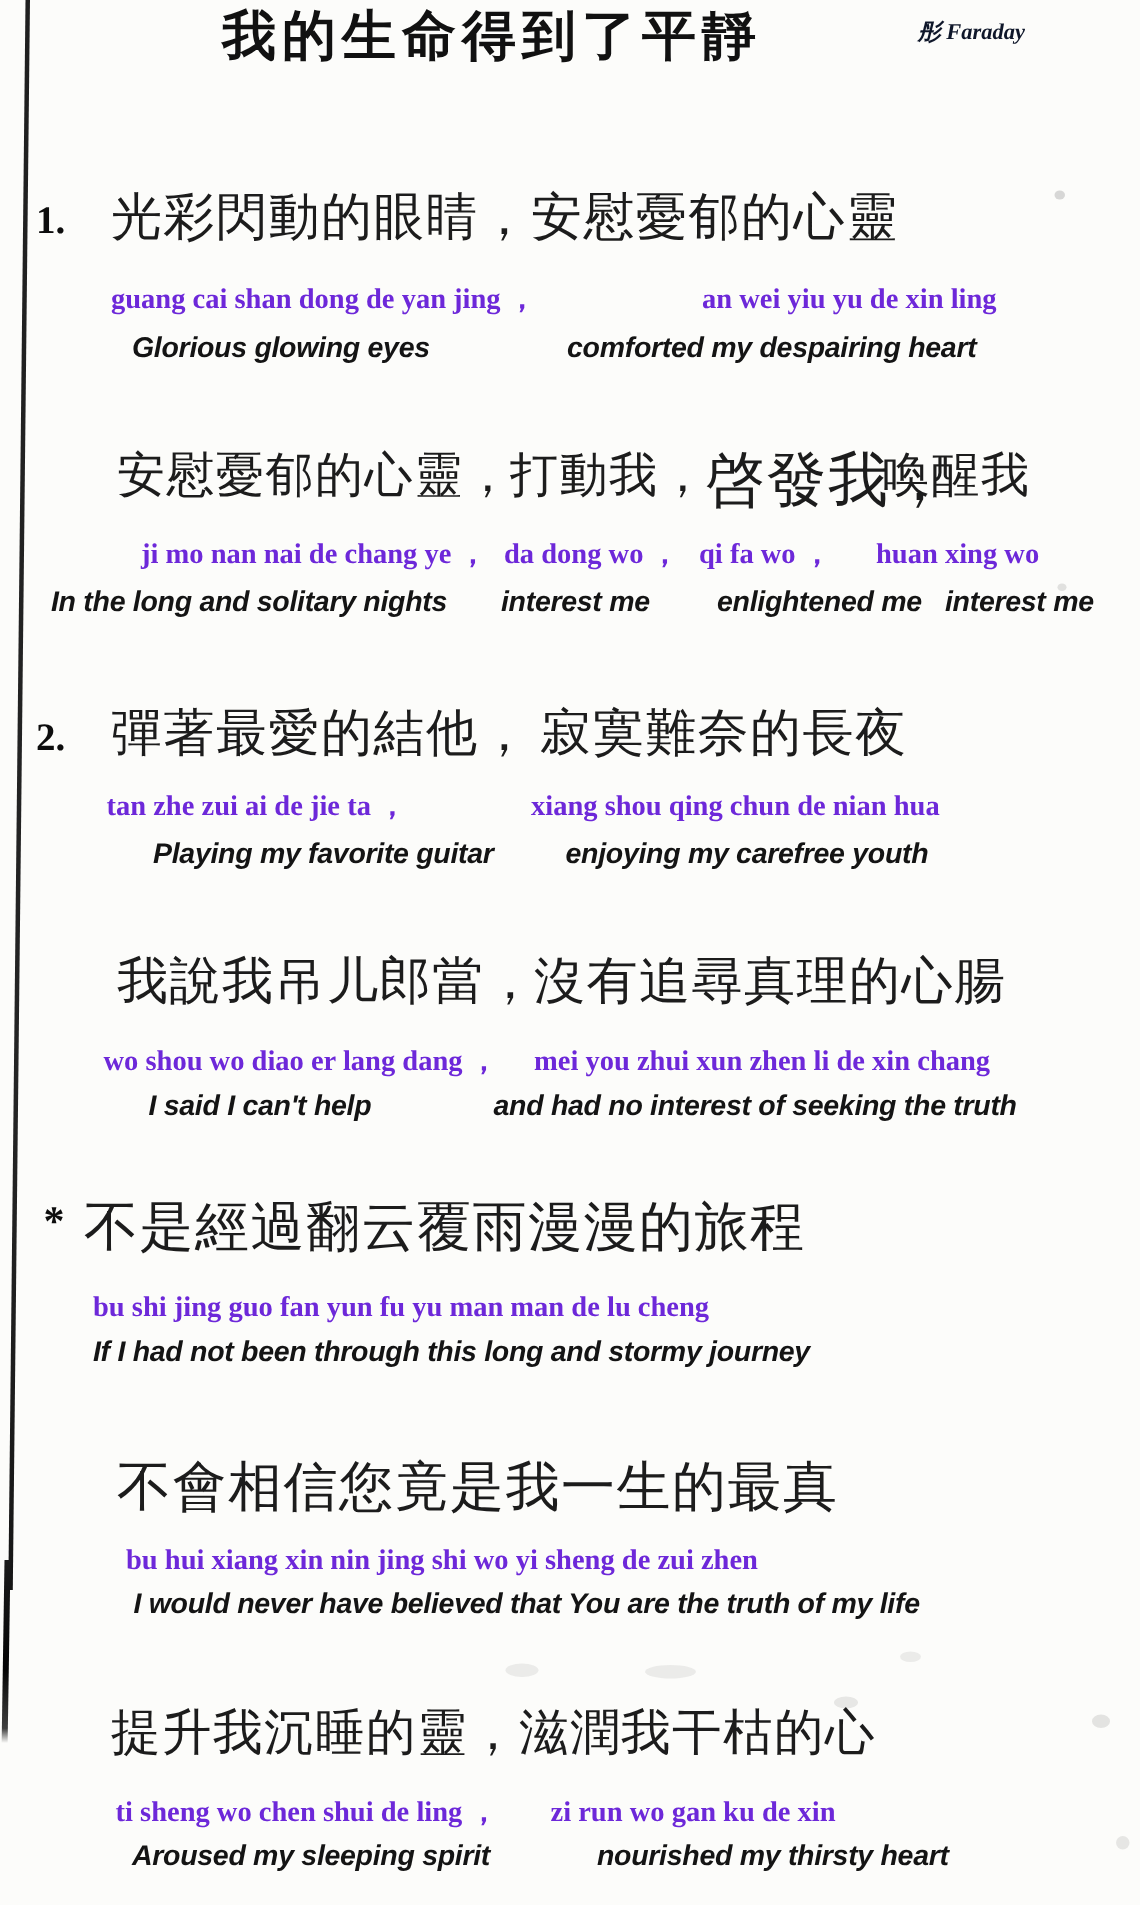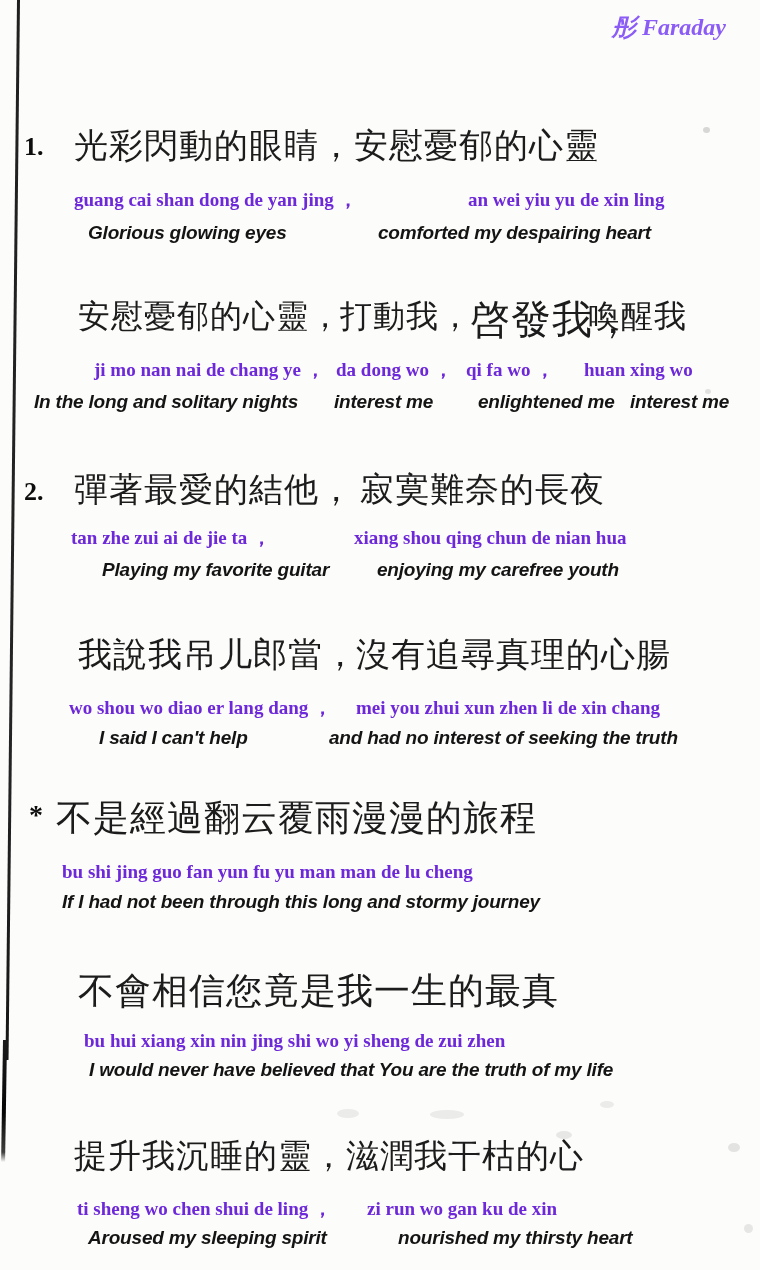--- a/index.html
+++ b/index.html
@@ -14,21 +14,21 @@
   }
   .abs { position:absolute; white-space:nowrap; line-height:1; }
 
   
   .title-zh {
     font-family:"Liberation Serif","DejaVu Serif",serif;
     font-weight:700; font-size:36px; letter-spacing:4px; color:#111;
   }
   .artist {
     font-family:"Liberation Serif","DejaVu Serif",serif;
-    font-weight:700; font-style:italic; font-size:24px; color:#8b5cf6;
+    font-weight:700; font-style:italic; font-size:15px; color:#0f172a;
   }
   .title-en {
     font-family:"Liberation Sans","DejaVu Sans",sans-serif;
     font-weight:700; font-style:italic; font-size:20px; color:#151515;
   }
 
   
   .zh {
     font-family:"Liberation Serif","DejaVu Serif",serif;
     font-weight:400; font-size:34px; letter-spacing:1px; color:#1c1c1c;
@@ -69,20 +69,21 @@
   <div class="scan-line-thick"></div>
   <div class="speck" style="left:703px;top:127px;width:7px;height:6px;opacity:.22"></div>
   <div class="speck" style="left:705px;top:389px;width:6px;height:5px;opacity:.16"></div>
   <div class="speck" style="left:600px;top:1101px;width:14px;height:7px;opacity:.10"></div>
   <div class="speck" style="left:337px;top:1109px;width:22px;height:9px;opacity:.10"></div>
   <div class="speck" style="left:430px;top:1110px;width:34px;height:9px;opacity:.10"></div>
   <div class="speck" style="left:556px;top:1131px;width:16px;height:8px;opacity:.12"></div>
   <div class="speck" style="left:728px;top:1143px;width:12px;height:9px;opacity:.15"></div>
   <div class="speck" style="left:744px;top:1224px;width:9px;height:9px;opacity:.13"></div>
 
+  <div class="abs title-zh" style="left:148px;top:6px">我的生命得到了平靜</div>
   <div class="abs artist" style="left:612px;top:15px">彤 Faraday</div>
 
   <div>
     <span class="abs marker" style="left:24px;top:134px">1.</span>
     <span class="abs zh" style="left:74px;top:129px">光彩閃動的眼睛，</span>
     <span class="abs zh" style="left:354px;top:129px">安慰憂郁的心靈</span>
     <span class="abs py" style="left:74px;top:190px">guang cai shan dong de yan jing ，</span>
     <span class="abs py" style="left:468px;top:190px">an wei yiu yu de xin ling</span>
     <span class="abs en" style="left:88px;top:223px">Glorious glowing eyes</span>
     <span class="abs en" style="left:378px;top:223px">comforted my despairing heart</span>

